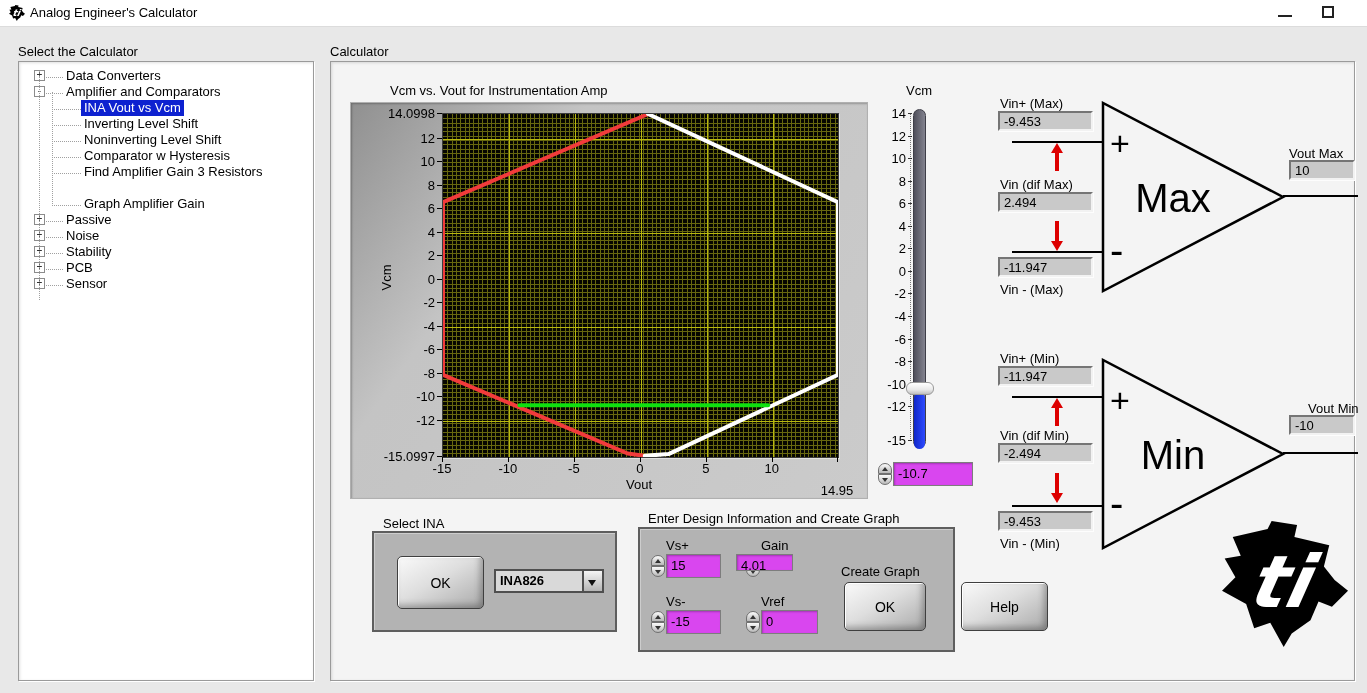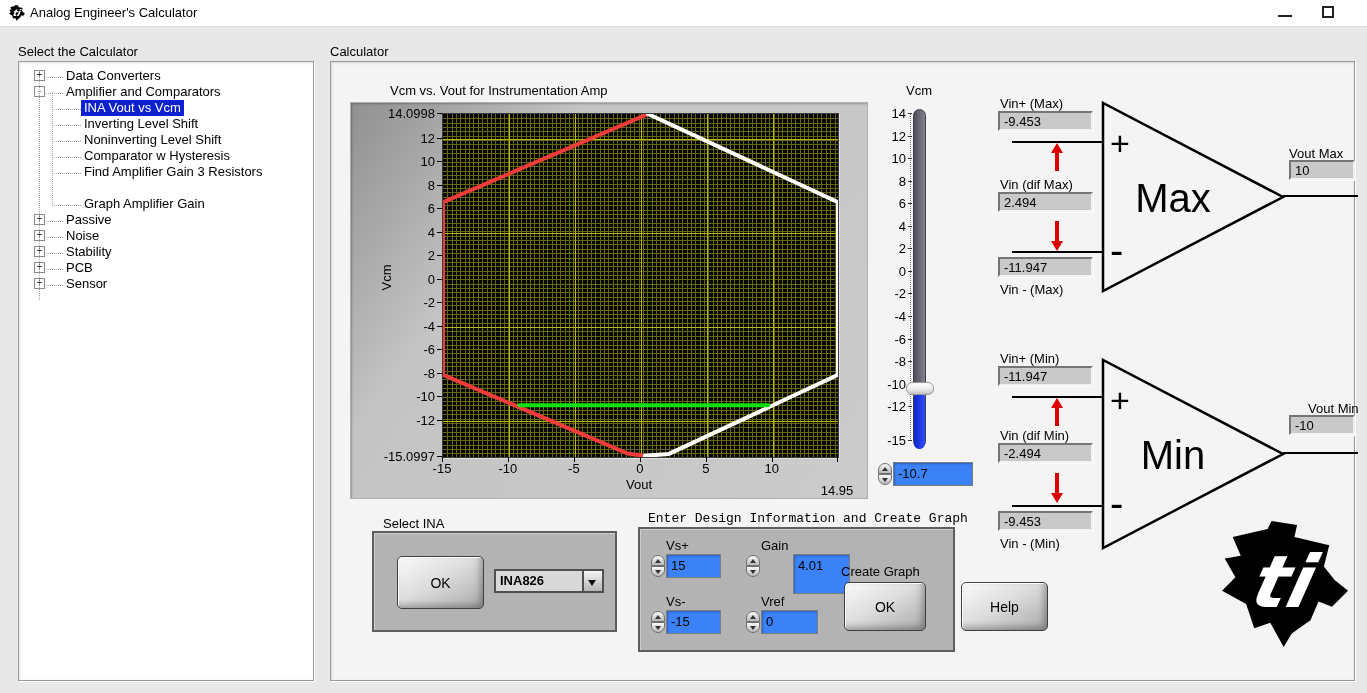--- a/index.html
+++ b/index.html
@@ -56,21 +56,21 @@
   
   .spinner{position:absolute;width:14px;height:22px;}
   .spin-up,.spin-dn{position:absolute;left:0;width:14px;height:11px;box-sizing:border-box;border:1px solid #707070;
      background:linear-gradient(#fbfbfb,#b8b8b8);}
   .spin-up{top:0;border-radius:7px 7px 0 0;}
   .spin-dn{top:11px;border-radius:0 0 7px 7px;}
   .spin-up::after,.spin-dn::after{content:"";position:absolute;left:3px;}
   .spin-up::after{top:3px;border-left:3px solid transparent;border-right:3px solid transparent;border-bottom:4px solid #333;}
   .spin-dn::after{top:3px;border-left:3px solid transparent;border-right:3px solid transparent;border-top:4px solid #333;}
   
-  .input{position:absolute;background:#3b82f6;border:1px solid #7d7d7d;box-shadow:inset 1px 1px 2px rgba(0,0,0,.25);
+  .input{position:absolute;background:#d946ef;border:1px solid #7d7d7d;box-shadow:inset 1px 1px 2px rgba(0,0,0,.25);
      font-size:13px;padding:3px 4px 0 4px;box-sizing:border-box;}
   .ind{position:absolute;background:#c9c9c9;border-top:2px solid #757575;border-left:2px solid #757575;
      border-bottom:2px solid #f2f2f2;border-right:2px solid #f2f2f2;font-size:13px;padding:1px 4px 0 4px;box-sizing:border-box;
      box-shadow:1px 1px 0 #fdfdfd;}
   .small-label{position:absolute;font-size:13px;white-space:nowrap;}
   
   .amp{position:absolute;width:362px;height:206px;}
   .wire{position:absolute;height:2px;background:#000;}
   .arr{position:absolute;width:12px;}
   .arr .head-up{width:0;height:0;border-left:6px solid transparent;border-right:6px solid transparent;border-bottom:10px solid #dd0000;}
@@ -345,34 +345,34 @@
 </div>
 
 <div class="small-label" style="left:383px;top:516px;">Select INA</div>
 <div class="groupbox" style="left:372px;top:531px;width:241px;height:97px;"></div>
 <div class="btn" style="left:397px;top:556px;width:85px;height:51px;">OK</div>
 <div id="ina-dropdown">
   <div id="ina-value">INA826</div>
   <div id="ina-arrow-btn"></div>
 </div>
 
-<div class="small-label" style="left:648px;top:511px;font-family:Liberation Mono, monospace;">Enter Design Information and Create Graph</div>
+<div class="small-label" style="left:648px;top:511px;">Enter Design Information and Create Graph</div>
 <div class="groupbox" style="left:638px;top:527px;width:313px;height:121px;"></div>
 <div class="small-label" style="left:666px;top:538px;">Vs+</div>
 <div class="spinner" style="left:651px;top:555px;">
     <div class="spin-up"></div>
     <div class="spin-dn"></div>
   </div>
 <div class="input" style="left:666px;top:554px;width:55px;height:24px;">15</div>
 <div class="small-label" style="left:761px;top:538px;">Gain</div>
 <div class="spinner" style="left:746px;top:555px;">
     <div class="spin-up"></div>
     <div class="spin-dn"></div>
   </div>
-<div class="input" style="left:793px;top:554px;width:57px;height:40px;">4.01</div>
+<div class="input" style="left:736px;top:554px;width:57px;height:17px;">4.01</div>
 <div class="small-label" style="left:666px;top:594px;">Vs-</div>
 <div class="spinner" style="left:651px;top:611px;">
     <div class="spin-up"></div>
     <div class="spin-dn"></div>
   </div>
 <div class="input" style="left:666px;top:610px;width:55px;height:24px;">-15</div>
 <div class="small-label" style="left:761px;top:594px;">Vref</div>
 <div class="spinner" style="left:746px;top:611px;">
     <div class="spin-up"></div>
     <div class="spin-dn"></div>

